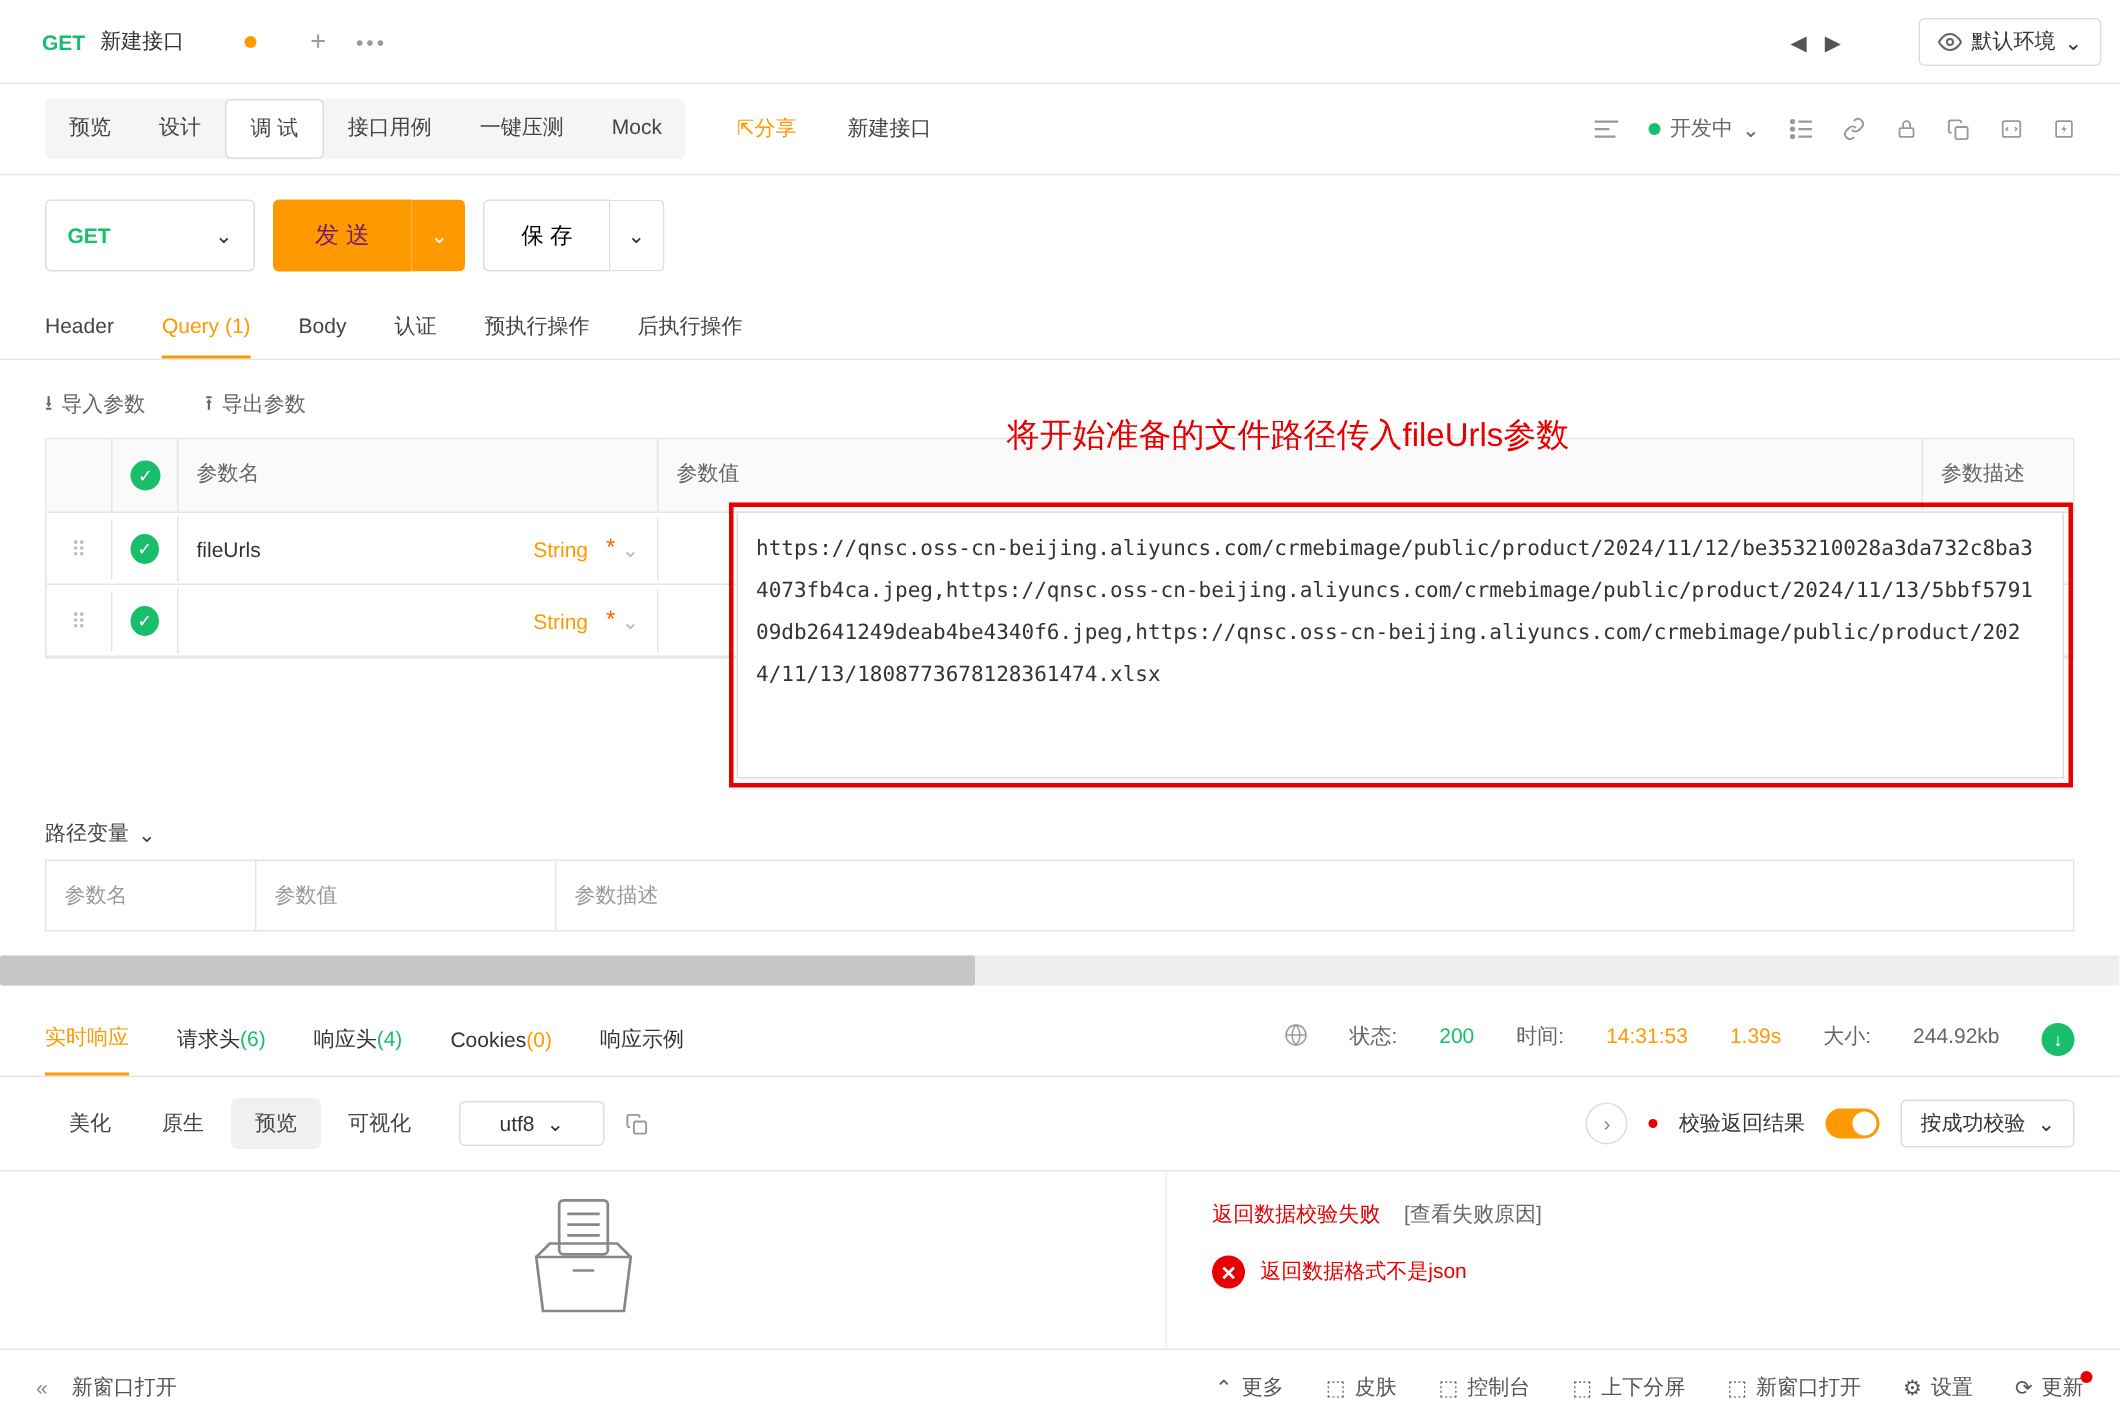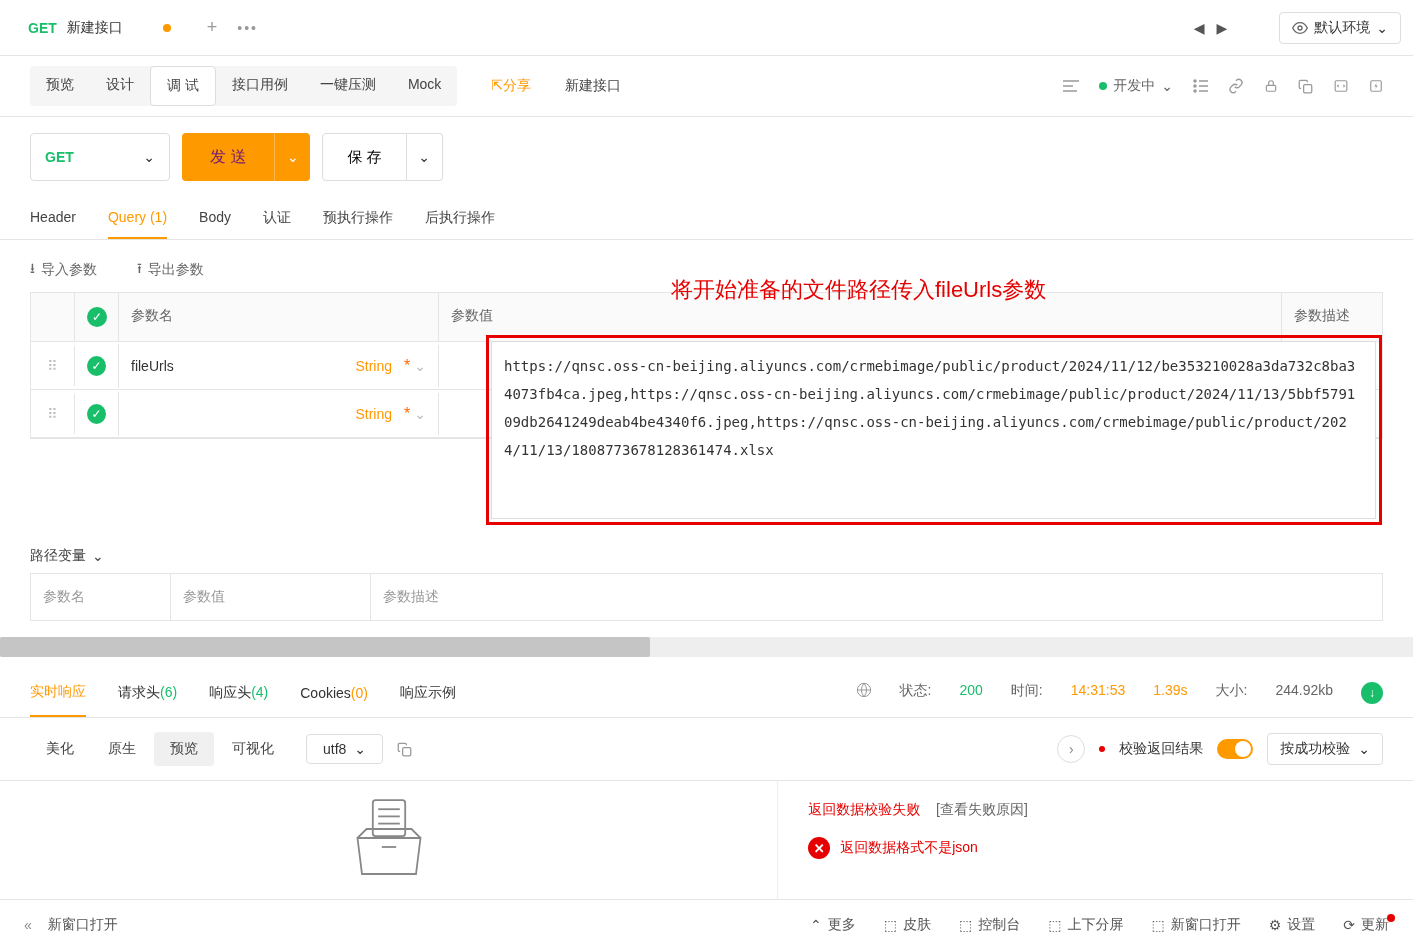--- a/index.html
+++ b/index.html
@@ -74,21 +74,21 @@
 .count-orange2 { color: #ff9900; }
 .resp-right { margin-left: auto; display: flex; align-items: flex-start; gap: 28px; color: #666; font-size: 14px; }
 .status-200 { color: #19be6b; }
 .time-orange { color: #ff9900; }
 .dl-circle { width: 22px; height: 22px; background: #19be6b; border-radius: 50%; display: flex; align-items: center; justify-content: center; color: #fff; font-size: 12px; }
 
 .resp-toolbar { display: flex; padding: 14px 30px; align-items: center; border-bottom: 1px solid #e5e5e5; }
 .view-tabs { display: flex; gap: 2px; }
 .view-tab { padding: 8px 16px; cursor: pointer; color: #444; }
 .view-tab.active { background: #f0f0f0; border-radius: 4px; }
-.enc-select { margin-left: 16px; border: 1px solid #ddd; border-radius: 4px; padding: 6px 16px; display: flex; gap: 8px; }
+.enc-select { margin-left: 16px; border: 1px solid #ddd; border-radius: 4px; padding: 6px 26px; display: flex; gap: 8px; }
 .resp-toolbar-right { margin-left: auto; display: flex; align-items: center; gap: 14px; }
 .expand-btn { width: 28px; height: 28px; border: 1px solid #ddd; border-radius: 50%; display: flex; align-items: center; justify-content: center; cursor: pointer; color: #888; }
 .toggle { width: 36px; height: 20px; background: #ff9900; border-radius: 10px; position: relative; }
 .toggle::after { content: ''; position: absolute; right: 2px; top: 2px; width: 16px; height: 16px; background: #fff; border-radius: 50%; }
 .validate-btn { border: 1px solid #ddd; border-radius: 4px; padding: 6px 12px; display: flex; align-items: center; gap: 8px; cursor: pointer; }
 
 .resp-body { display: flex; height: 120px; }
 .resp-left { width: 55%; display: flex; align-items: flex-start; justify-content: center; padding-top: 12px; overflow:hidden; }
 .file-icon { width: 90px; height: 90px; }
 .resp-right-panel { width: 45%; padding: 20px 30px; border-left: 1px solid #eee; }

